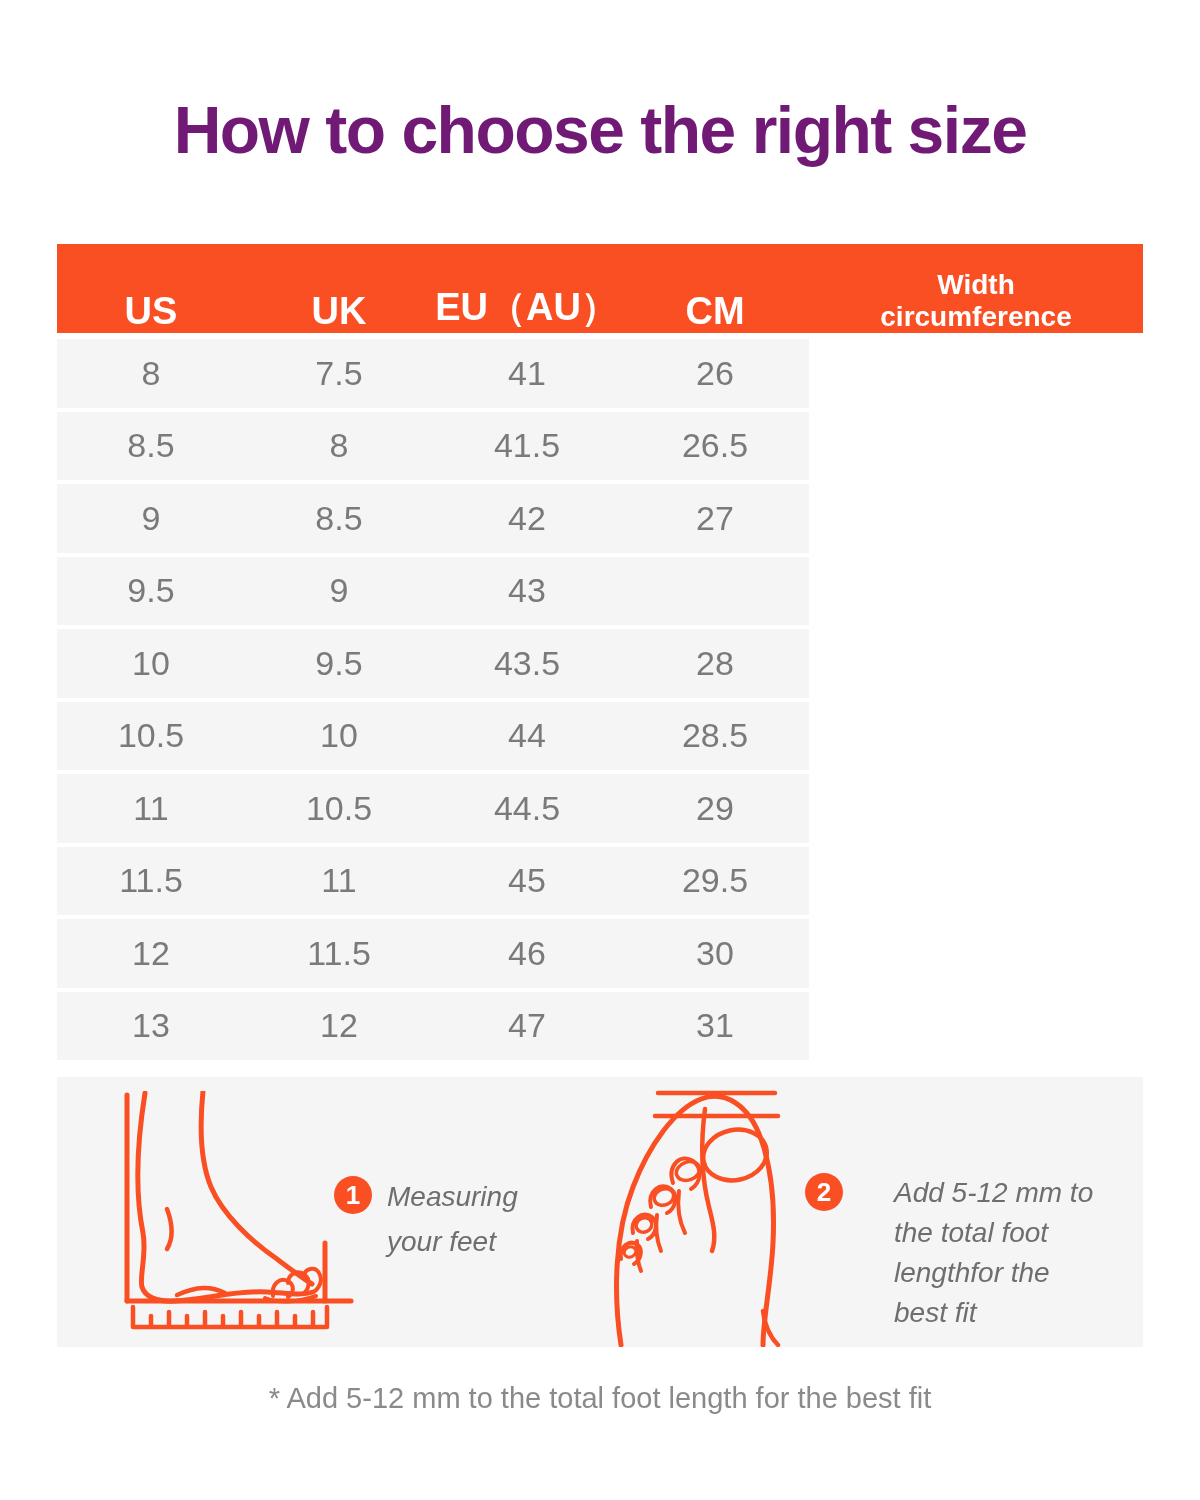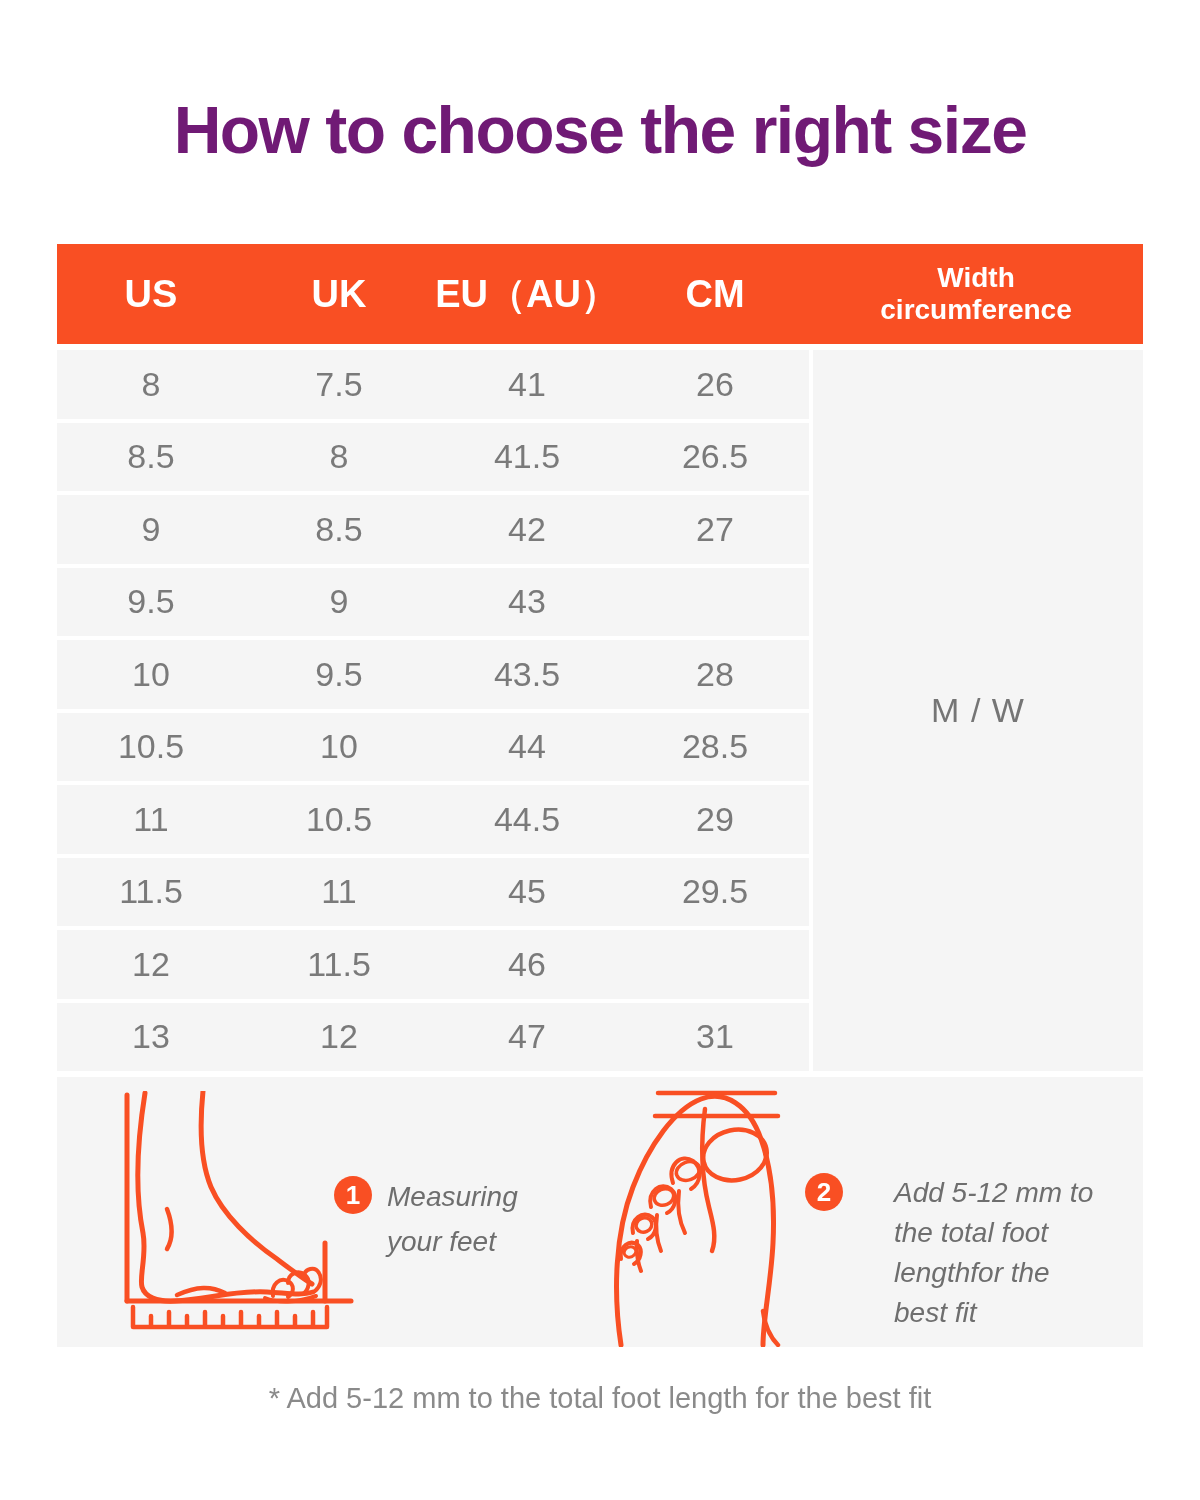--- a/index.html
+++ b/index.html
@@ -5,21 +5,21 @@
   * { margin:0; padding:0; box-sizing:border-box; }
   html,body { width:1200px; height:1500px; background:#ffffff;
               font-family:"Liberation Sans", sans-serif; }
   .page { position:relative; width:1200px; height:1500px; background:#ffffff; overflow:hidden; }
 
   .title { position:absolute; top:92px; left:0; width:1200px; text-align:center;
            font-size:66px; font-weight:800; letter-spacing:-1.5px; color:#701a75; }
 
   .size-table { position:absolute; left:57px; top:244px; width:1086px; }
 
-  .thead { display:flex; height:100px; background:#F94F23; color:#ffffff; align-items:center; }
+  .thead { display:flex; height:89px; background:#F94F23; color:#ffffff; align-items:flex-end; }
   .th { display:flex; align-items:center; justify-content:center; text-align:center;
         font-weight:700; font-size:38px; }
   .th.c1,.th.c2,.th.c3,.th.c4 { width:188px; }
   .th.c5 { width:334px; font-size:28px; line-height:32px; }
   .th.c5 .wrap { max-width:200px; }
 
   .tbody { display:flex; margin-top:6px; }
   .rows { width:752px; display:flex; flex-direction:column; gap:4px; }
   .row { display:flex; height:68.5px; background:#F5F5F5; }
   .cell { width:188px; display:flex; align-items:center; justify-content:center;
@@ -113,29 +113,29 @@
         <div class="row">
           <span class="cell">11.5</span>
           <span class="cell">11</span>
           <span class="cell">45</span>
           <span class="cell">29.5</span>
         </div>
         <div class="row">
           <span class="cell">12</span>
           <span class="cell">11.5</span>
           <span class="cell">46</span>
+          <span class="cell">30</span>
         </div>
         <div class="row">
           <span class="cell">13</span>
           <span class="cell">12</span>
           <span class="cell">47</span>
           <span class="cell">31</span>
         </div>
       </div>
-      <div class="width-col">M / W</div>
     </div>
   </div>
 
   <div class="guide-panel">
 
     <svg class="foot1" width="250" height="250" viewBox="0 0 250 250">
       <path d="M12,4 V210" stroke-width="5"></path>
       <path d="M12,210 H236" stroke-width="5"></path>
       <path d="M210,152 V210" stroke-width="5"></path>
       <path d="M18,236 H212 M18,236 V216 M212,236 V216 M36,236 V225 M54,236 V221 M72,236 V225 M90,236 V221 M108,236 V225 M126,236 V221 M144,236 V225 M162,236 V221 M180,236 V225 M198,236 V221" stroke-width="4.5"></path>

